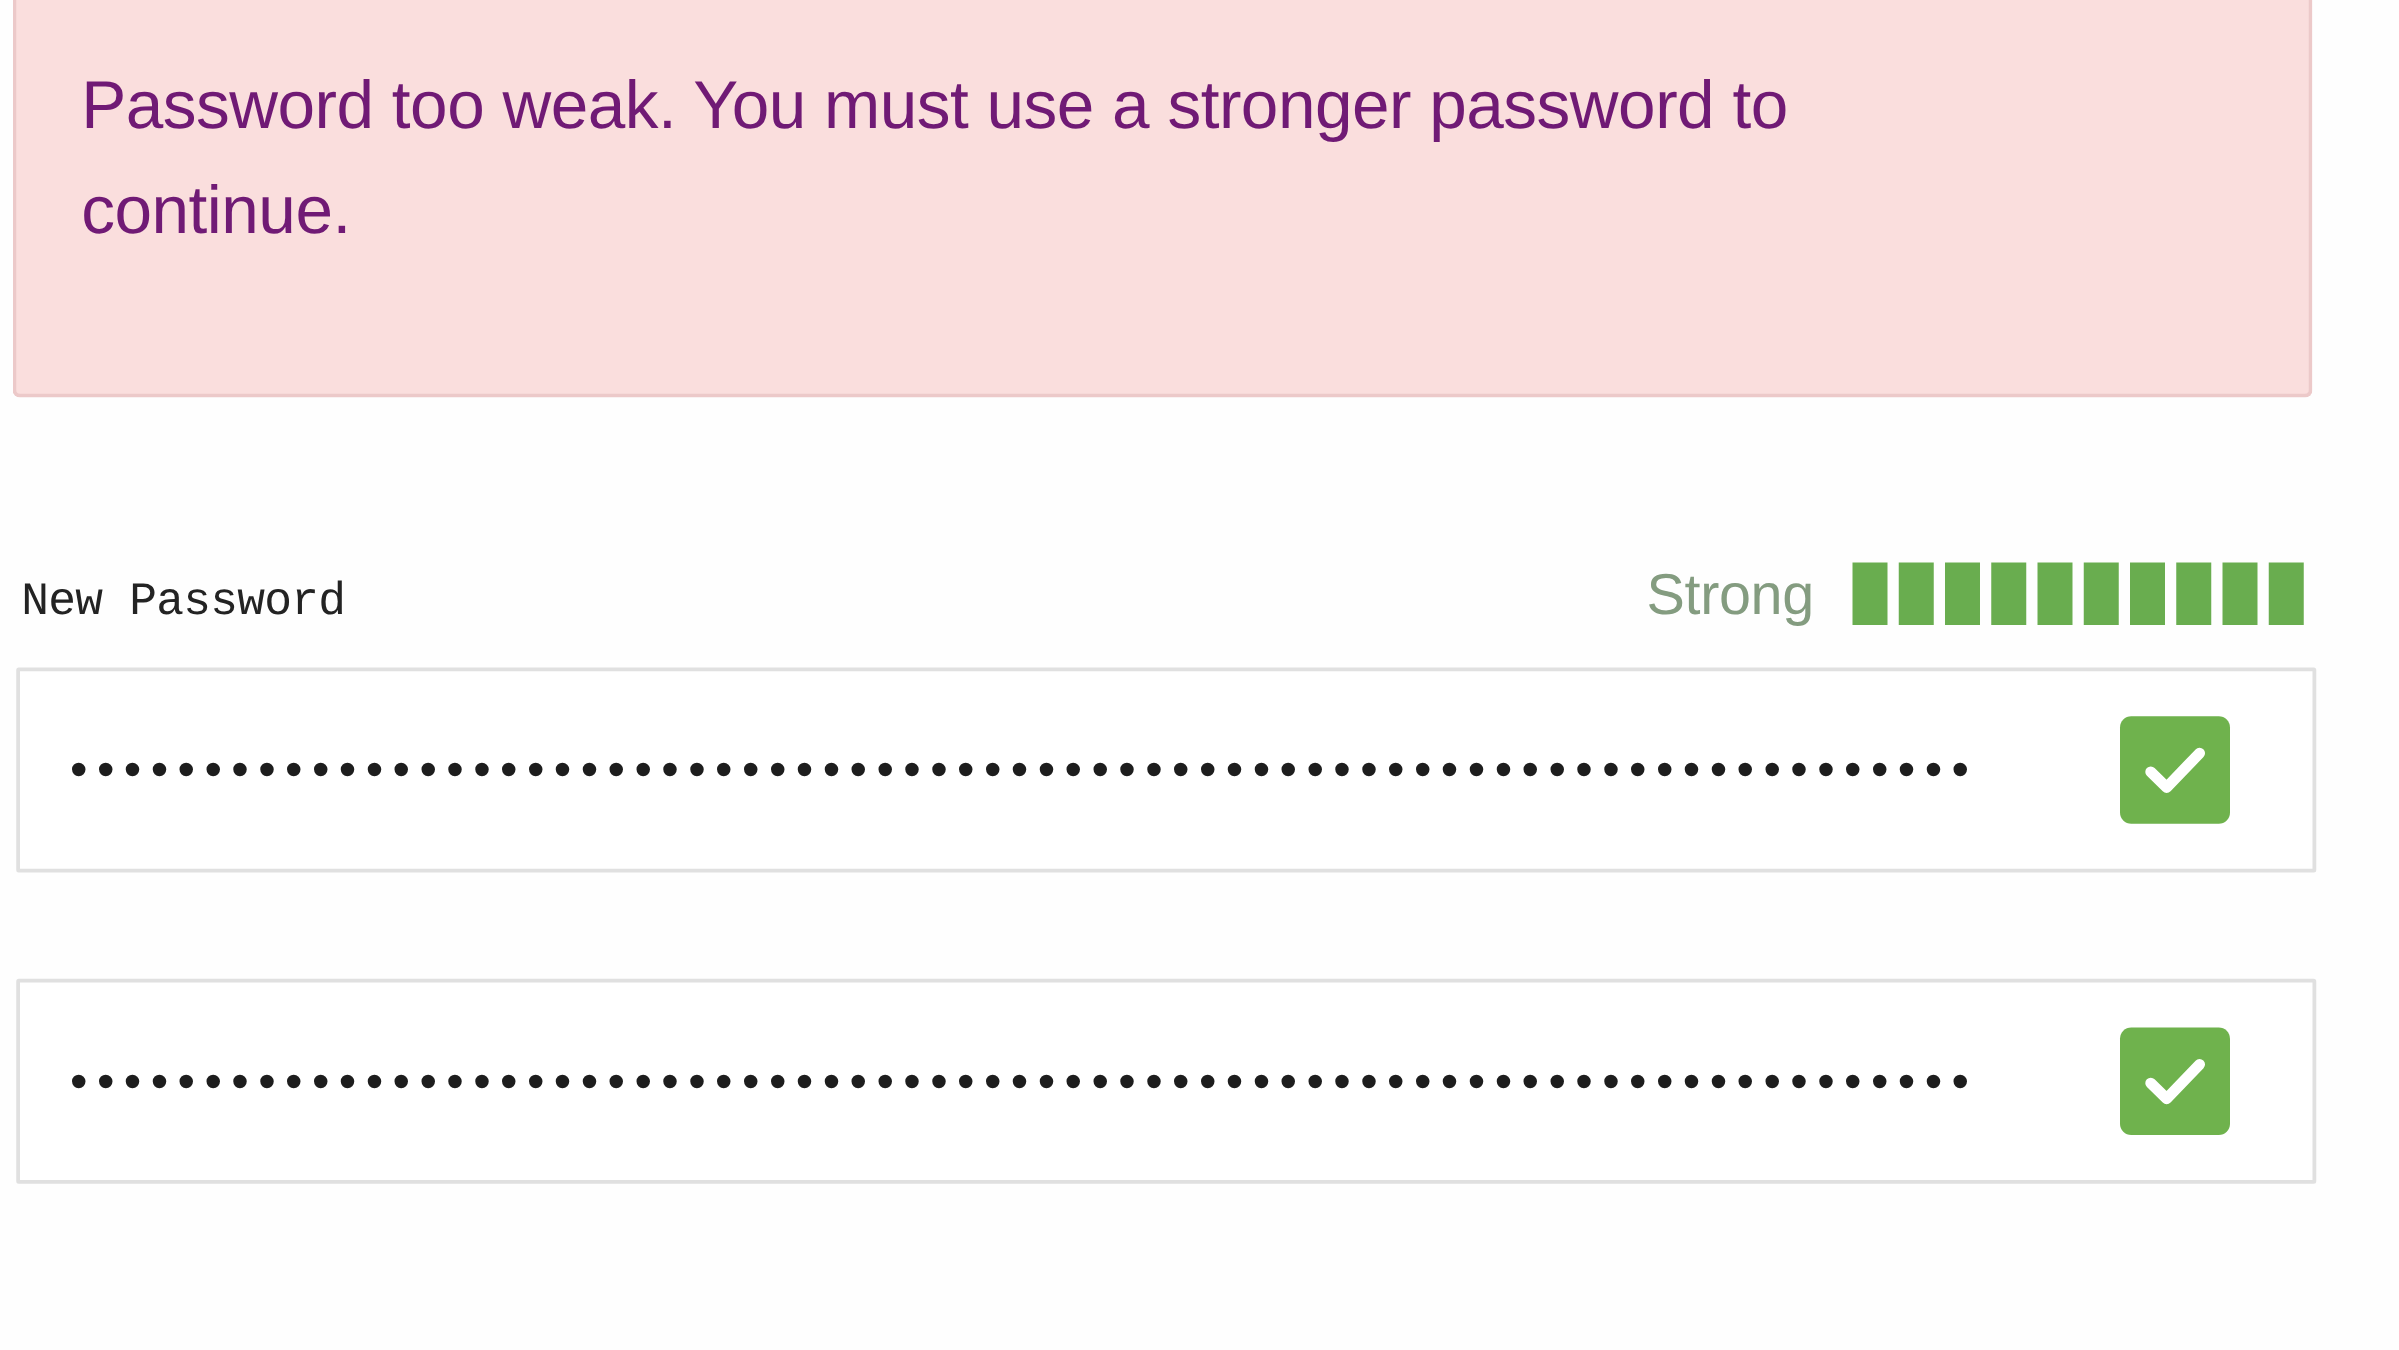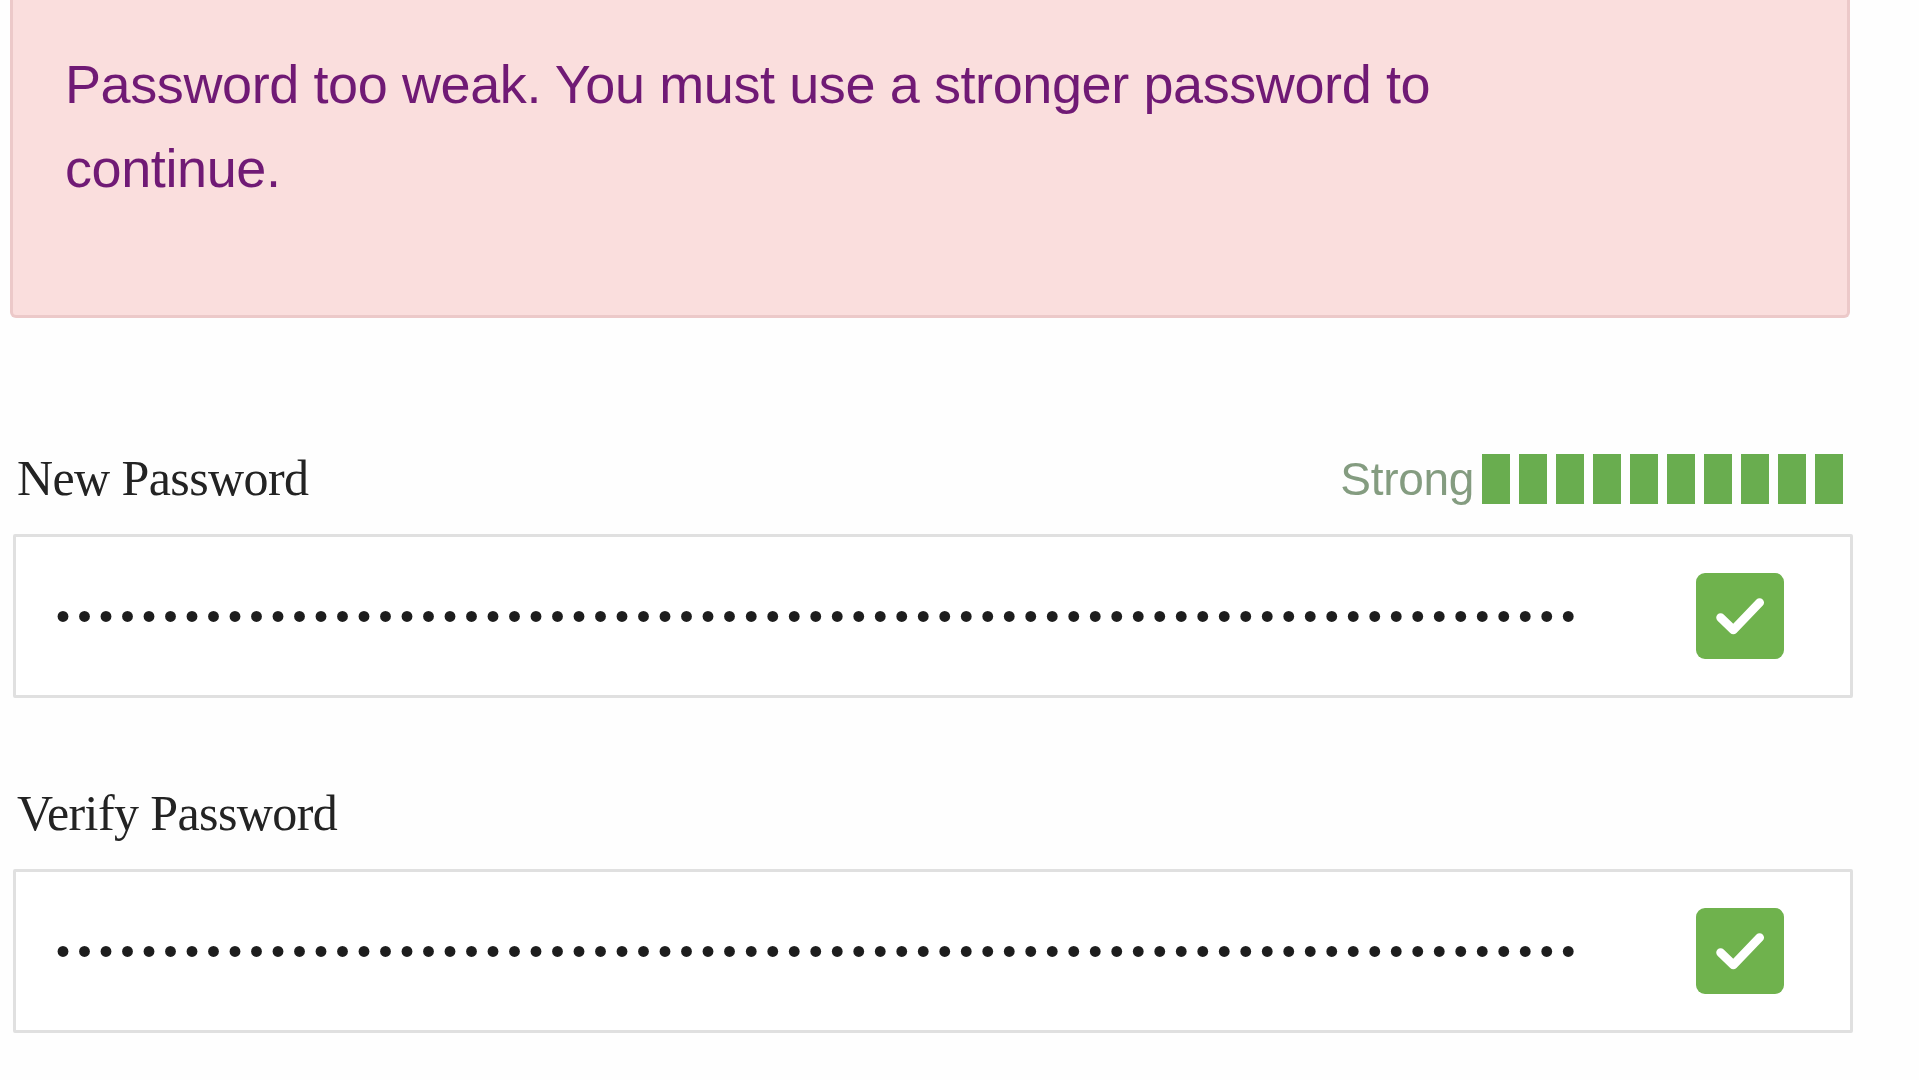--- a/index.html
+++ b/index.html
@@ -60,32 +60,32 @@
   .label-row {
     display: flex;
     align-items: baseline;
     justify-content: space-between;
     height: 86px;
     padding: 0 4px 0 4px;
     box-sizing: border-box;
   }
   .field-label {
     color: #232323;
-    font-family: Liberation Serif, serif;
-    font-size: 50px;
+    font-family: Liberation Mono, monospace;
+    font-size: 37px;
     line-height: 60px;
     font-weight: 400;
     letter-spacing: -0.6px;
     white-space: nowrap;
   }
 
   .strength {
     display: flex;
     align-items: center;
-    gap: 8px;
+    gap: 31px;
     padding-right: 6px;
   }
   .strength-label {
     color: #849c80;
     font-family: "Liberation Sans", sans-serif;
     font-size: 46px;
     line-height: 54px;
     letter-spacing: -0.3px;
     white-space: nowrap;
   }
@@ -178,23 +178,20 @@
       <span class="input-dots" title="">•••••••••••••••••••••••••••••••••••••••••••••••••••••••••••••••••••••••</span>
       <span class="valid-check" style="background: rgb(111, 178, 77);">
         <svg viewBox="0 0 24 24" aria-hidden="true">
           <path d="M4.5 12.6 L9.4 17.4 L19.6 6.8" fill="none" stroke="#ffffff" stroke-width="3.4" stroke-linecap="round" stroke-linejoin="round"></path>
         </svg>
       </span>
     </div>
   </div>
 
   <div class="field-group" id="group-verify">
-    <div class="label-row">
-      <span class="field-label" style="color: rgb(35, 35, 35);">Verify Password</span>
-    </div>
     <div class="input-wrap" style="border-color: rgb(224, 224, 224);">
       <span class="input-dots" title="">•••••••••••••••••••••••••••••••••••••••••••••••••••••••••••••••••••••••</span>
       <span class="valid-check" style="background: rgb(111, 178, 77);">
         <svg viewBox="0 0 24 24" aria-hidden="true">
           <path d="M4.5 12.6 L9.4 17.4 L19.6 6.8" fill="none" stroke="#ffffff" stroke-width="3.4" stroke-linecap="round" stroke-linejoin="round"></path>
         </svg>
       </span>
     </div>
   </div>
 

